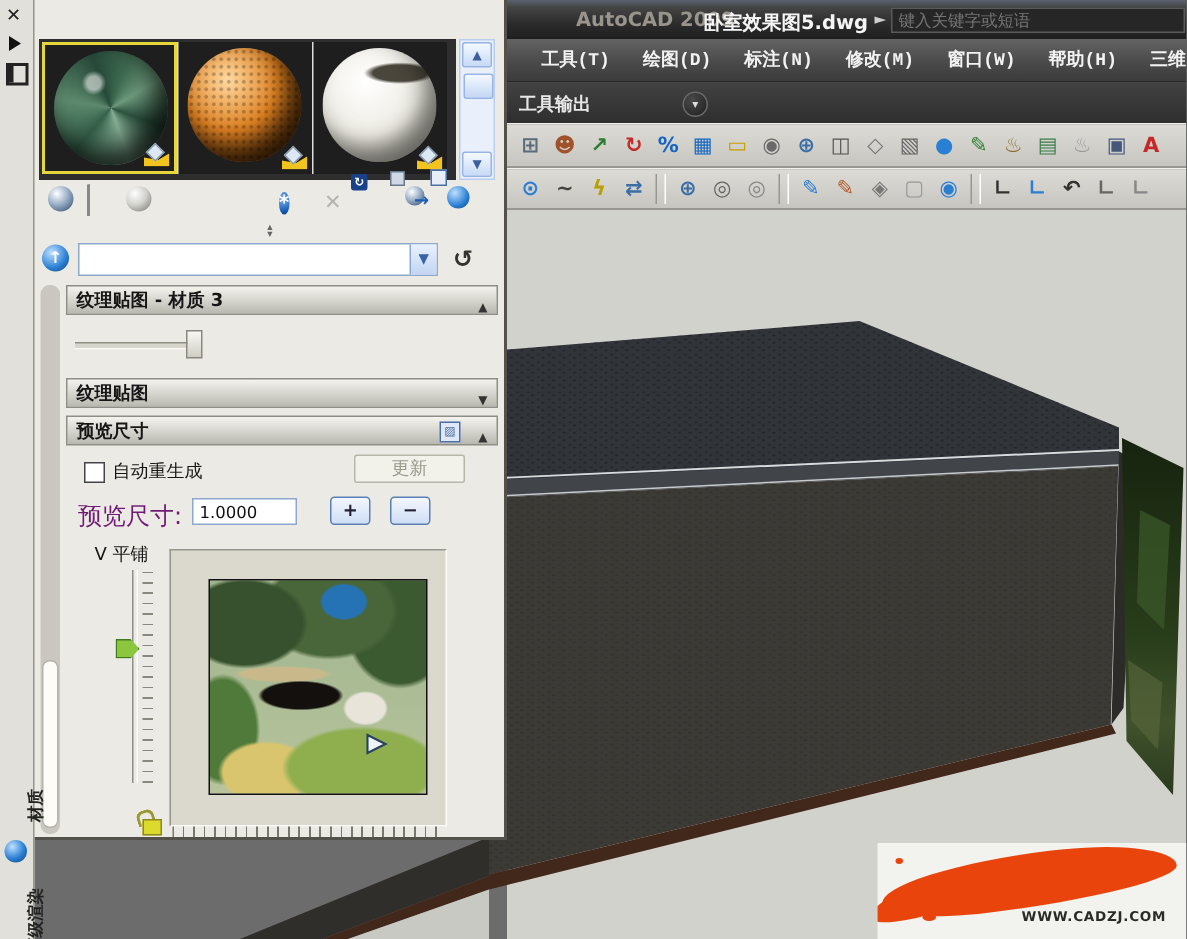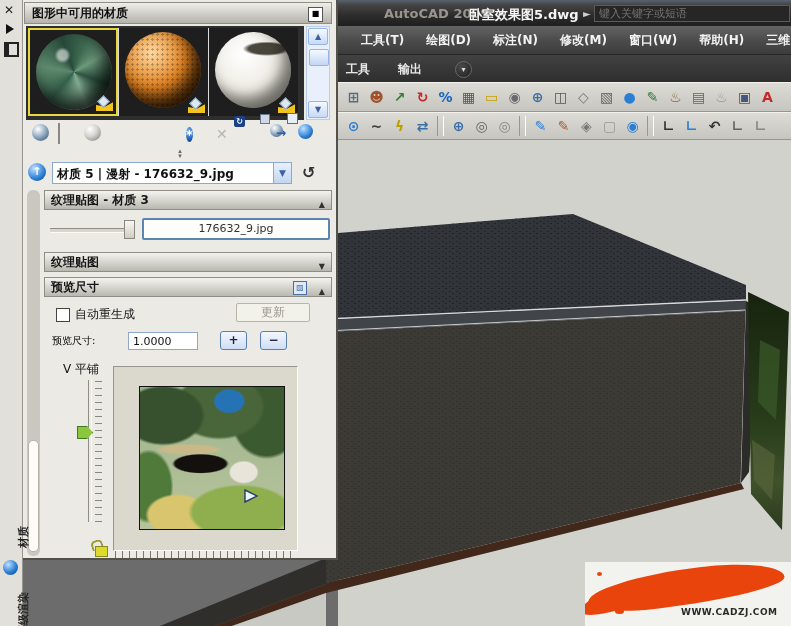--- a/index.html
+++ b/index.html
@@ -10,21 +10,21 @@
   #titlebar{left:338px;top:0;width:453px;height:26px;
     background:linear-gradient(#5a6270 0%,#454545 18%,#2c2c2c 60%,#1f1f1f 100%);}
   #titlebar .app{color:#9a958c;font-weight:bold;font-size:13px;}
   #titlebar .doc{color:#f5f5f5;font-weight:bold;font-size:13px;}
   #titlebar .arrow{color:#cfcfcf;font-size:10px;}
   #search-box{left:256px;top:5px;width:186px;height:15px;background:#262626;
     border:1px solid #5a5a5a;color:#8a8a8a;font-size:11px;padding:0 4px;
     font-family:"DejaVu Sans",sans-serif;}
   #menubar{left:338px;top:26px;width:453px;height:29px;
     background:linear-gradient(#636363,#4a4a4a 55%,#3c3c3c);
-    border-bottom:1px solid #262626;display:flex;align-items:center;padding-left:12px;box-sizing:border-box;}
+    border-bottom:1px solid #262626;display:flex;align-items:center;padding-left:12px;box-sizing:border-box;font-family:Liberation Mono, monospace;}
   .menu-item{color:#f2f2f2;font-size:12px;font-weight:bold;padding:0 11px;line-height:28px;white-space:nowrap;}
   #ribbonrow{left:338px;top:55px;width:453px;height:27px;
     background:linear-gradient(#424242,#2e2e2e);border-bottom:1px solid #191919;}
   .ribbon-tab{color:#e8e8e8;font-size:12px;font-weight:bold;top:6px;text-align:center;}
   #ribbon-overflow{left:117px;top:6px;width:15px;height:15px;border-radius:50%;
     background:radial-gradient(circle at 35% 30%,#4a4a4a,#1e1e1e);border:1px solid #6a6a6a;
     color:#ddd;font-size:8px;text-align:center;line-height:15px;}
   .toolbar{left:338px;width:453px;background:linear-gradient(#dcdbd6,#c6c5c0);
     border-top:1px solid #f2f1ec;border-bottom:1px solid #97968f;
     display:flex;align-items:center;padding-left:4px;box-sizing:border-box;}
@@ -154,21 +154,21 @@
     background:linear-gradient(#f8f7f3,#cfcdc3);border:1px solid #8a887e;}
   #tex-file-btn{left:120px;top:218px;width:188px;height:22px;background:#fdfdf9;
     border:2px solid #5b84b0;border-radius:2px;box-sizing:border-box;
     font-size:11px;color:#333;text-align:center;line-height:18px;}
   
   #auto-regen-box{left:34px;top:308px;width:12px;height:12px;background:#fff;border:1px solid #444;}
   #auto-regen-label{left:53px;top:306px;font-size:12px;color:#161616;}
   #update-btn{left:214px;top:303px;width:74px;height:19px;background:#f2f1ea;
     border:1px solid #b8b6ab;border-radius:2px;box-sizing:border-box;
     font-size:12px;color:#9b998c;text-align:center;line-height:17px;}
-  #psize-label{left:30px;top:334px;font-size:10px;color:#000000;}
+  #psize-label{left:30px;top:334px;font-size:16px;color:#701a75;}
   #psize-input{left:106px;top:332px;width:70px;height:18px;background:#fff;
     border:1px solid #8ca8cc;font-size:11px;padding:0 4px;box-sizing:border-box;
     font-family:"DejaVu Sans",sans-serif;color:#111;}
   .pm-btn{top:331px;width:27px;height:19px;background:linear-gradient(#f3f7fe,#cfdef5);
     border:1px solid #5a7fb5;border-radius:3px;box-sizing:border-box;
     font-size:12px;font-weight:bold;color:#223;text-align:center;line-height:16px;}
   #vtile-label{left:41px;top:361px;font-size:12px;color:#161616;}
   #vslider-track{left:66px;top:380px;width:2px;height:142px;
     border-left:1px solid #908e84;border-right:1px solid #fbfaf6;}
   #vslider-ticks{left:73px;top:381px;width:7px;height:141px;
@@ -255,21 +255,21 @@
       <span class="menu-item">绘图(D)</span>
       <span class="menu-item">标注(N)</span>
       <span class="menu-item">修改(M)</span>
       <span class="menu-item">窗口(W)</span>
       <span class="menu-item">帮助(H)</span>
       <span class="menu-item">三维</span>
     </div>
 
   <div class="a" id="ribbonrow">
     <span class="a ribbon-tab" style="left:8px;">工具</span>
-    <span class="a ribbon-tab" style="left:60px;">输出</span>
+    <span class="a ribbon-tab" style="left:32px;">输出</span>
     <div class="a" id="ribbon-overflow">▾</div>
   </div>
 
   <div class="a toolbar" id="toolbar1">
 
   <span class="tbicon" style="color: rgb(90, 107, 124);"><span>⊞</span></span>
       <span class="tbicon" style="color: rgb(160, 82, 45);"><span>☻</span></span>
       <span class="tbicon" style="color: rgb(46, 125, 50);"><span>↗</span></span>
       <span class="tbicon" style="color: rgb(198, 40, 40);"><span>↻</span></span>
       <span class="tbicon" style="color: rgb(21, 101, 192);"><span>%</span></span>
@@ -327,24 +327,20 @@
     <div class="a" id="strip-autohide">
         <i></i>
       </div>
     <div class="a vtab-label" style="left:16px;top:548px;">材质</div>
     <div class="a" id="strip-ball"></div>
     <div class="a vtab-label" style="left:16px;top:636px;">高级渲染</div>
   </div>
 
   <div class="a" id="palette">
 
-    <div class="a" id="pal-header">
-      <span>图形中可用的材质</span>
-      <div class="a" id="pal-header-btn">■</div>
-    </div>
 
     <div class="a" id="swatch-zone">
       <div class="swatch selected">
         <div class="ball green"></div>
         <div class="badge">
           <div class="wedge"></div>
             <div class="gem"></div>
         </div>
       </div>
       <div class="swatch">
@@ -382,38 +378,34 @@
       <span class="tool" style="left:244px;">
         <span class="applyico"><span class="mb"></span><span class="ar">→</span><span class="cu"></span></span></span>
       <span class="tool" style="left:272px;">
         <span class="attachico"><span class="mb"></span><span class="cu"></span></span></span>
     </div>
 
     <div class="a" id="splitter">▴<br>▾</div>
 
     <div class="a" id="nav-ball">↑</div>
     <div class="a" id="mat-combo">
-      <span class="val">材质 5 | 漫射 - 176632_9.jpg</span>
       <span class="btn">▼</span>
     </div>
     <span class="a" id="recycle">↺</span>
 
     <div class="a" id="gutter">
       <div class="a" id="gutter-thumb"></div>
     </div>
 
     <div class="a sec-hdr" style="top:190px;">
       <span>纹理贴图 - 材质 3</span>
       <span class="sec-arrow">▲</span>
     </div>
     <div class="a" id="tex-slider-track"></div>
     <div class="a" id="tex-slider-handle"></div>
-    <div class="a" id="tex-file-btn">
-      <span>176632_9.jpg</span>
-    </div>
 
     <div class="a sec-hdr" style="top:252px;">
       <span>纹理贴图</span>
       <span class="sec-arrow">▼</span>
     </div>
 
     <div class="a sec-hdr" style="top:277px;">
       <span>预览尺寸</span>
       <span class="sec-ico">▨</span>
       <span class="sec-arrow">▲</span>

